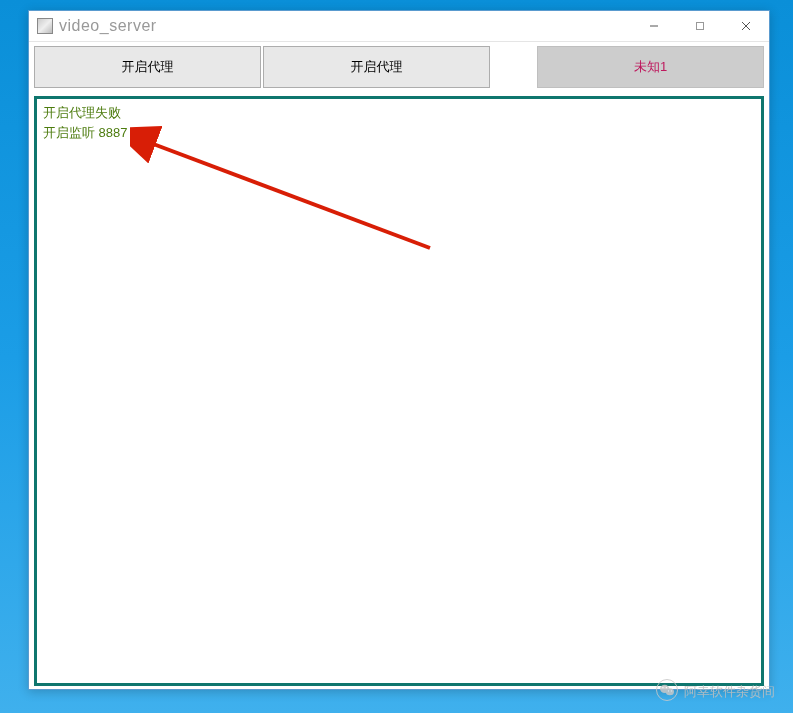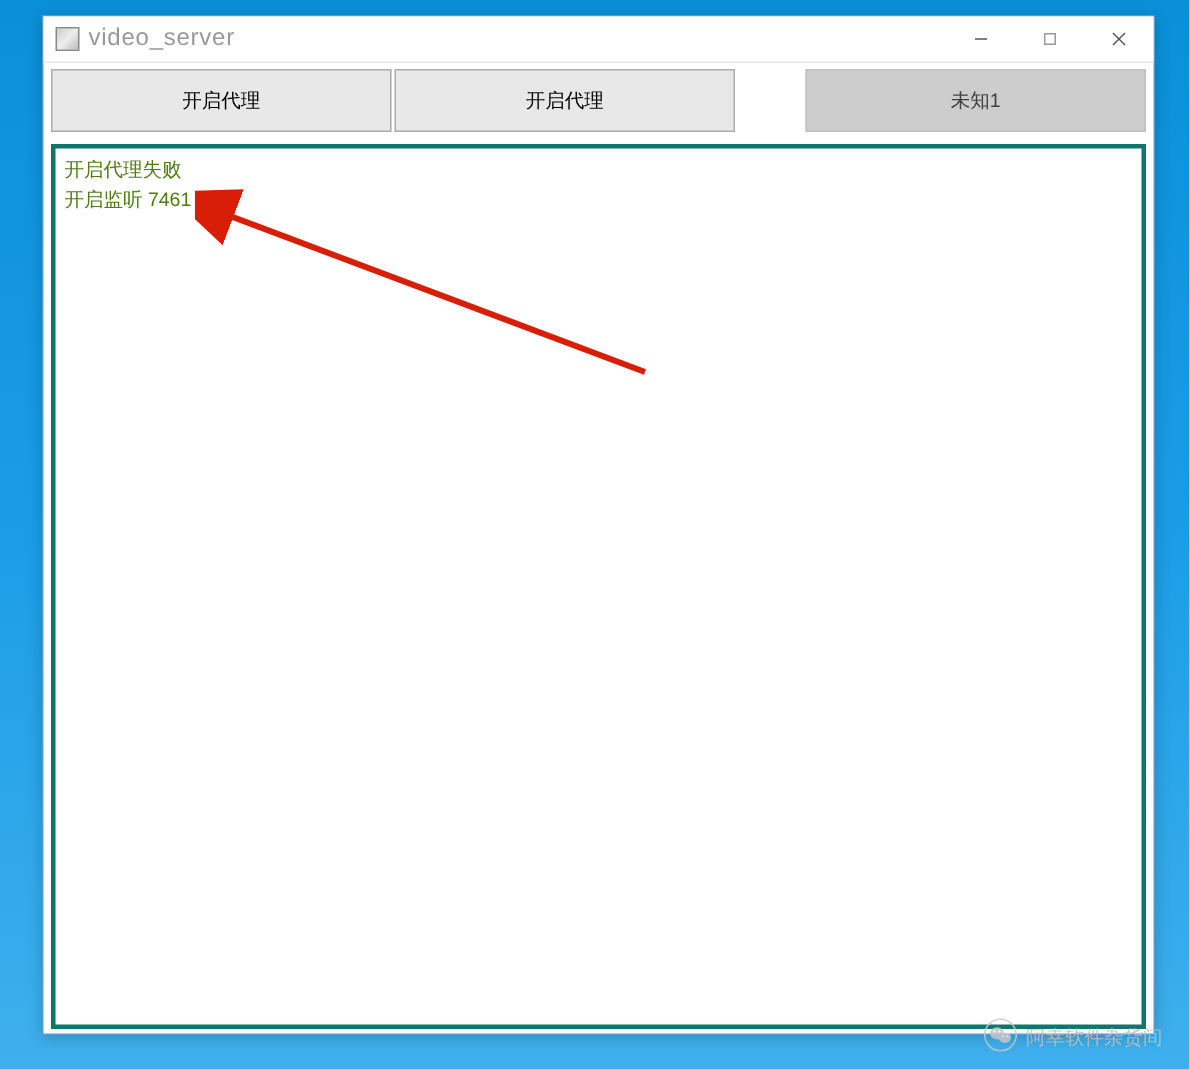--- a/index.html
+++ b/index.html
@@ -74,21 +74,21 @@
       font-size: 13px;
       cursor: pointer;
       padding: 0;
     }
     .toolbar button.enabled {
       background: #e8e8e8;
       color: #000;
     }
     .toolbar button.disabled {
       background: #cdcdcd;
-      color: #404040;
+      color: #be185d;
       border: 1px solid #bfbfbf;
       margin-left: 45px;
     }
     .log-area {
       margin: 4px 5px 5px 5px;
       border: 3px solid #0f766e;
       background: #ffffff;
       height: 590px;
       padding: 4px 6px;
       font-size: 13px;
@@ -154,21 +154,21 @@
   </div>
 
   <div class="toolbar">
     <button class="enabled">开启代理</button>
     <button class="enabled">开启代理</button>
     <button class="disabled">未知1</button>
   </div>
 
   <div class="log-area">
     <div class="log-line">开启代理失败</div>
-    <div class="log-line">开启监听 7461</div>
+    <div class="log-line">开启监听 8887</div>
   </div>
 
 </div>
 
 <svg class="annotation-arrow" style="left:130px; top:100px;" width="310" height="160" viewBox="0 0 310 160">
   <defs>
     <marker id="arrhead" markerWidth="12" markerHeight="10" refX="2" refY="5" orient="auto">
       <polygon points="0,0 12,5 0,10" fill="#d81e06"></polygon>
     </marker>
   </defs>

